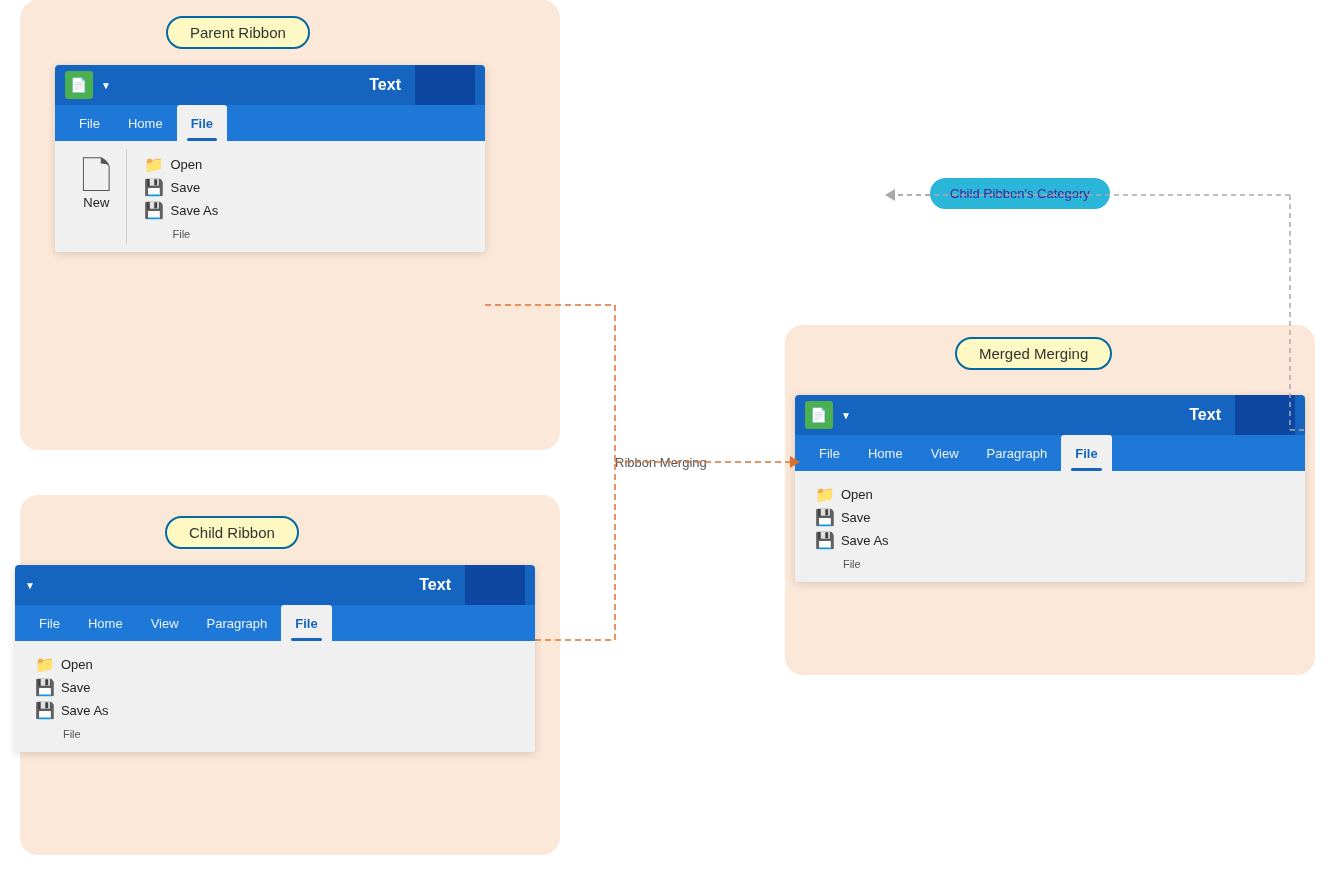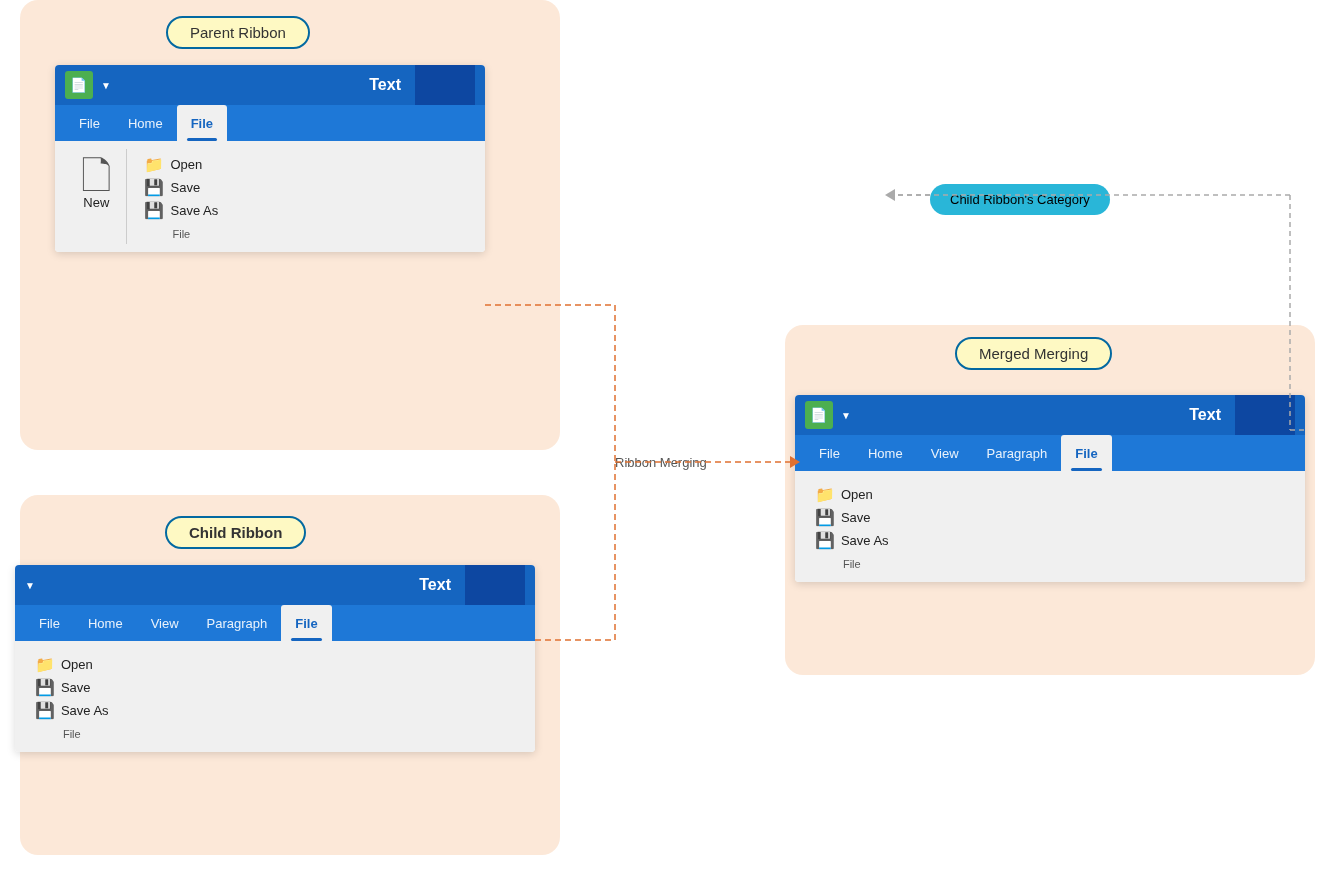--- a/index.html
+++ b/index.html
@@ -40,21 +40,21 @@
       display: inline-block;
       border: 2px solid #0369a1;
       border-radius: 20px;
       padding: 6px 22px;
       font-size: 15px;
       color: #333;
       background: #fef9c3;
       position: absolute;
     }
     .label-parent { top: 16px; left: 166px; }
-    .label-child { top: 516px; left: 165px; font-weight: bold; }
+    .label-child { top: 516px; left: 165px; }
     .label-merged { top: 337px; left: 955px; }
 
     
     .ribbon-box {
       position: absolute;
       background: white;
       box-shadow: 0 2px 8px rgba(0,0,0,0.15);
       border-radius: 4px;
       overflow: hidden;
     }
@@ -200,26 +200,26 @@
 
     
     .merged-ribbon {
       top: 395px; left: 795px;
       width: 510px;
     }
 
     
     .child-category-bubble {
       position: absolute;
-      top: 184px; left: 930px;
+      top: 178px; left: 930px;
       background: #29b6d8;
       border-radius: 20px;
       padding: 8px 20px;
       font-size: 13px;
-      color: #000000;
+      color: #4c1d95;
       font-weight: 500;
       white-space: nowrap;
     }
 
     
     .ribbon-merging-label {
       position: absolute;
       top: 455px; left: 615px;
       font-size: 13px;
       color: #555;

